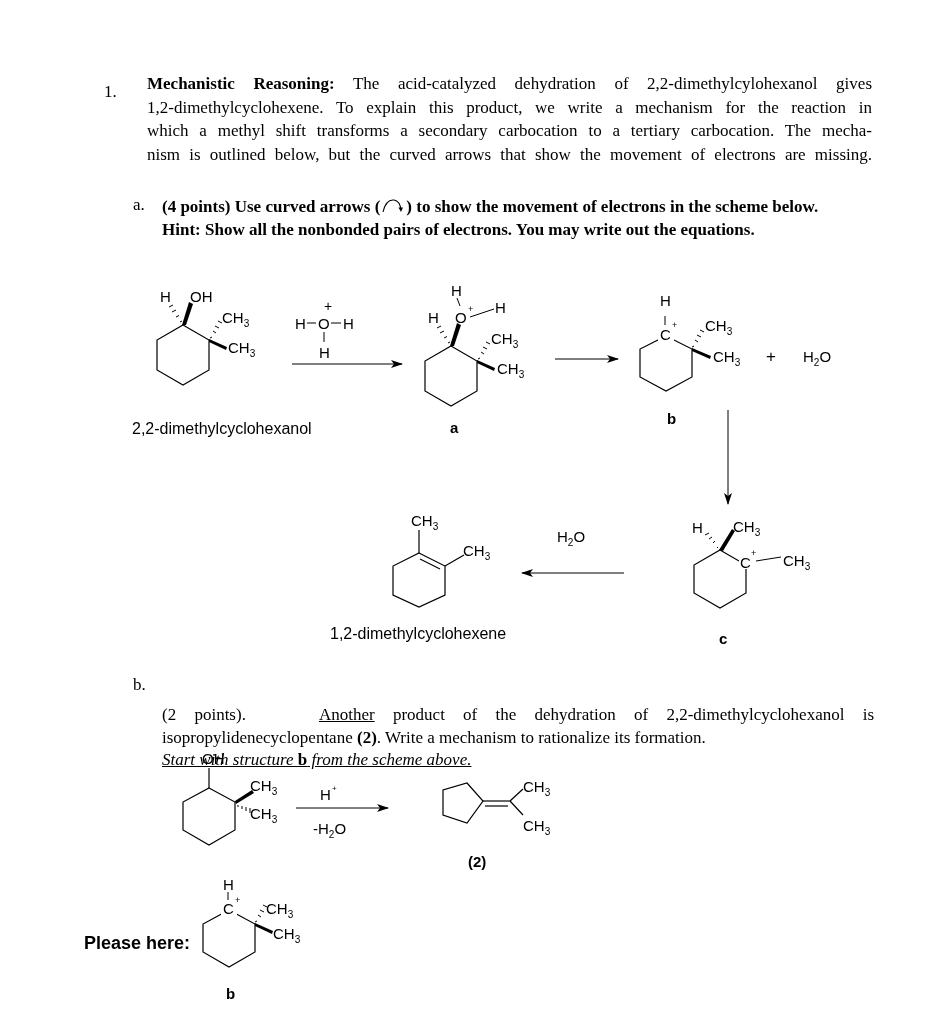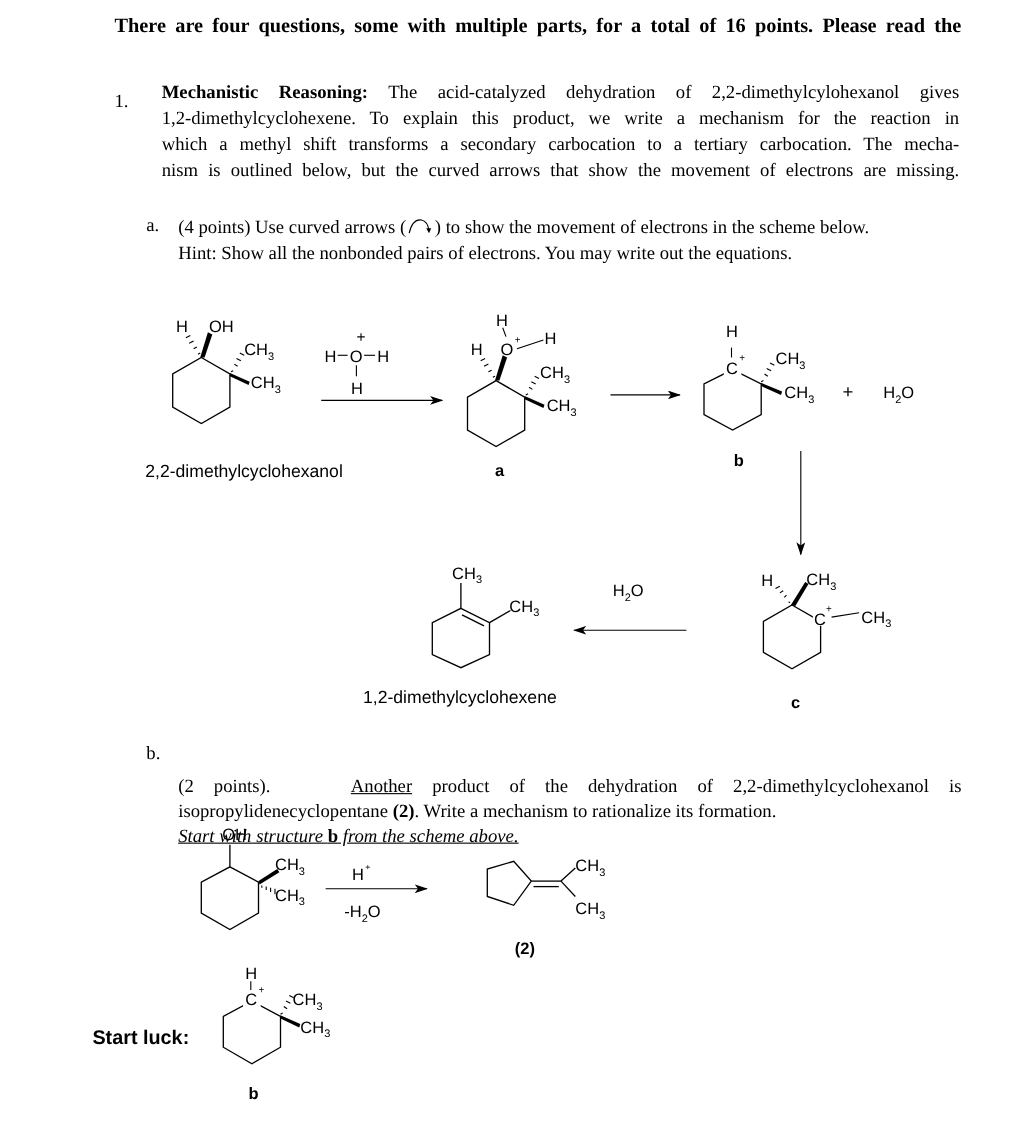--- a/index.html
+++ b/index.html
@@ -5,36 +5,35 @@
   html, body { margin: 0; padding: 0; background: #ffffff; }
   body { width: 936px; height: 1024px; position: relative; overflow: hidden; color: #000; }
   .serif { font-family: "Liberation Serif", "DejaVu Serif", serif; }
   .sans { font-family: "Liberation Sans", "DejaVu Sans", sans-serif; }
   .abs { position: absolute; }
   .intro { left: 104px; top: 12px; width: 770px; font-size: 18.5px; font-weight: bold; line-height: 24px; }
   .q-num { left: 104px; top: 82px; font-size: 17px; }
   .q-body { left: 147px; top: 72px; width: 725px; font-size: 17px; line-height: 23.5px; text-align: justify; }
   .q-body b { font-weight: bold; }
   .pa-letter { left: 133px; top: 195px; font-size: 17px; }
-  .pa-body { left: 162px; top: 195px; width: 712px; font-size: 17px; line-height: 23px; }
+  .pa-body { left: 162px; top: 195px; width: 712px; font-size: 17px; line-height: 23px; font-weight: bold; }
   .pb-letter { left: 133px; top: 675px; font-size: 17px; }
   .pb-body { left: 162px; top: 675px; width: 712px; font-size: 17px; line-height: 22.5px; margin-top: 29px; }
   .justify { text-align: justify; text-align-last: justify; }
   .u { text-decoration: underline; }
   .it { font-style: italic; }
   svg.scheme { position: absolute; left: 0; top: 0; }
   svg text { font-family: "Liberation Sans", "DejaVu Sans", sans-serif; }
   .curved-arrow-glyph { display: inline-block; width: 26px; height: 16px; vertical-align: -2px; }
   .start-here { left: 84px; top: 933px; font-size: 18px; font-weight: bold; }
 </style>
 </head>
 <body>
 
 <div class="abs serif intro">
-  <div style="text-align:justify;text-align-last:justify;">There are four questions, some with multiple parts, for a total of 16 points.  Please read the</div>
 </div>
 
 <div class="abs serif q-num">1.</div>
 <div class="abs serif q-body">
   <div class="justify"><b>Mechanistic Reasoning:</b><span> The acid-catalyzed dehydration of 2,2-dimethylcylohexanol gives</span></div>
   <div class="justify">1,2-dimethylcyclohexene.  To explain this product, we write a mechanism for the reaction in</div>
   <div class="justify">which a methyl shift transforms a secondary carbocation to a tertiary carbocation.  The mecha-</div>
   <div class="justify">nism is outlined below, but the curved arrows that show the movement of electrons are missing.</div>
 </div>
 
@@ -227,13 +226,13 @@
   <text x="226" y="999" font-size="15" font-weight="bold" class="svgbind">b</text>
 </svg>
 
 <div class="abs serif pb-letter">b.</div>
 <div class="abs serif pb-body">
   <div class="justify"><span>(2 points).</span>&nbsp;&nbsp;&nbsp;&nbsp;<span class="u">Another</span> <span>product of the dehydration of 2,2-dimethylcyclohexanol is</span></div>
   <div><span>isopropylidenecyclopentane </span><b>(2)</b><span>.  Write a mechanism to rationalize its formation.</span></div>
   <div class="u it"><span>Start with structure </span><b style="font-style:normal">b</b><span> from the scheme above.</span></div>
 </div>
 
-<div class="abs sans start-here">Start luck:</div>
+<div class="abs sans start-here">Please here:</div>
 
 </body></html>

